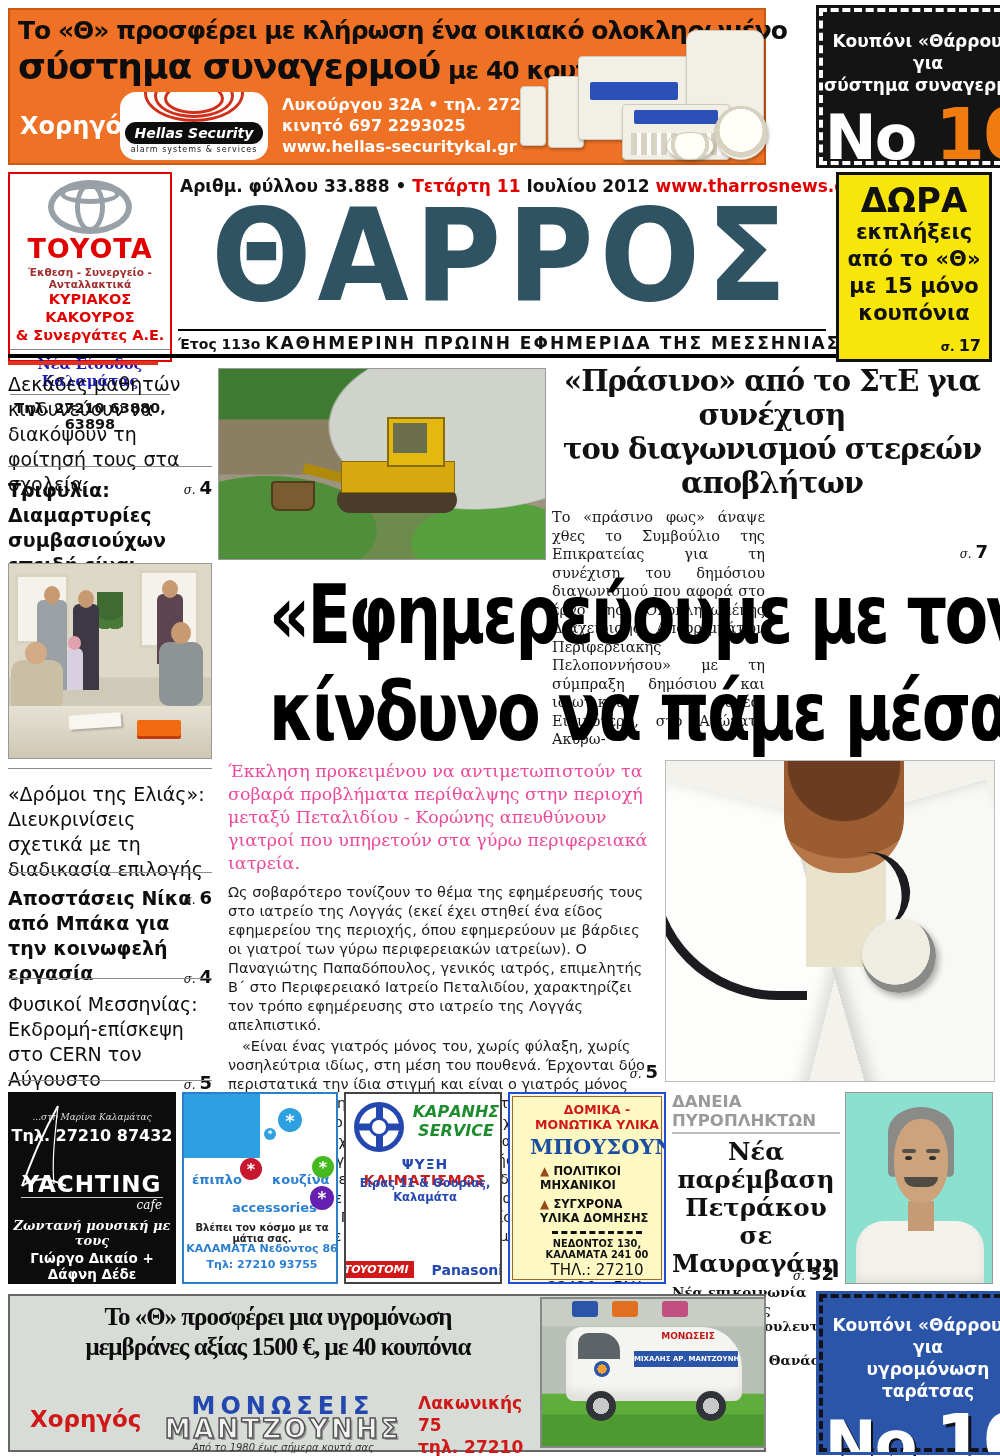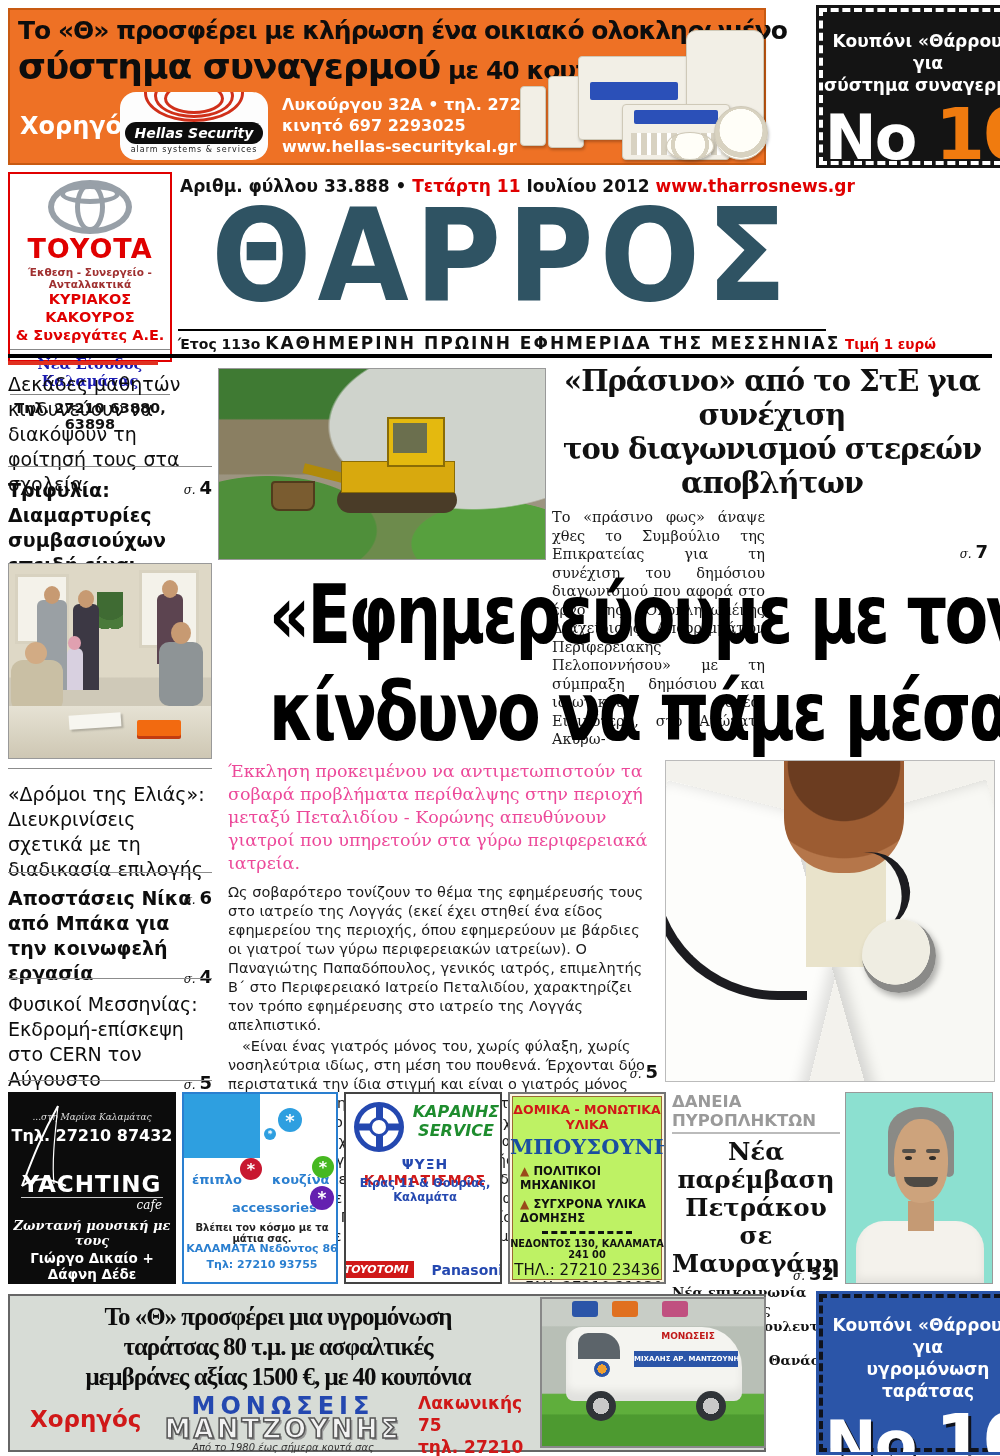--- a/index.html
+++ b/index.html
@@ -179,21 +179,21 @@
   .ka-core{position:absolute;left:17px;top:17px;width:20px;height:20px;border-radius:50%;background:#fff;border:3px solid #2448b0;box-sizing:border-box;}
   .ka-name{position:absolute;left:64px;top:8px;width:92px;text-align:center;color:#1e8c2e;font-weight:bold;font-style:italic;font-size:16px;line-height:19px;}
   .ka-svc{position:absolute;left:0;top:62px;width:158px;text-align:center;font-weight:bold;font-size:14px;letter-spacing:1px;}
   .ka-svc .b{color:#2448b0;} .ka-svc .r{color:#d01818;}
   .ka-addr{position:absolute;left:0;top:82px;width:158px;text-align:center;color:#2448b0;font-weight:bold;font-size:11.5px;}
   .ka-tels{position:absolute;left:0;top:102px;width:158px;height:56px;padding:6px 0 0 8px;font-weight:bold;font-size:13.5px;line-height:17px;color:#222;
      background:linear-gradient(135deg,#eaf4ea 0 60%,#cfe6cf 61%);box-sizing:border-box;}
   .ka-brands{position:absolute;left:0;bottom:4px;width:158px;display:flex;align-items:center;justify-content:center;gap:18px;}
   .ka-toyo{background:#d01818;color:#fff;font-weight:bold;font-style:italic;font-size:11px;padding:2px 5px;}
   .ka-pana{color:#2448b0;font-weight:bold;font-size:14px;}
-  .bousounis{left:508px;top:1092px;width:158px;height:192px;background:#bef264;border:2px solid #737373;box-shadow:inset 0 0 0 2px #fdf6e4, inset 0 0 0 3px #9a6a32;text-align:center;}
+  .bousounis{left:508px;top:1092px;width:158px;height:192px;background:#fef9c3;border:2px solid #1d4ed8;box-shadow:inset 0 0 0 2px #fdf6e4, inset 0 0 0 3px #9a6a32;text-align:center;padding-left:20px;}
   .bo-kick{margin-top:8px;color:#d01818;font-weight:bold;font-size:12.5px;}
   .bo-name{color:#1a4fa0;font-weight:bold;font-size:21px;margin-top:2px;font-family:"DejaVu Serif",serif;}
   .bo-item{margin-top:5px;font-weight:bold;font-size:11.5px;text-align:left;padding-left:10px;}
   .bo-item .tri{color:#9a4a1a;font-size:12px;}
   .bo-div{margin:6px auto 4px;width:90px;border-top:3px dashed #111;}
   .bo-addr{font-weight:bold;font-size:9.8px;}
   .bo-tel{font-weight:normal;font-size:15px;margin-top:1px;}
   .petrakos{left:672px;top:1092px;width:168px;height:192px;text-align:center;}
   .pe-kick{color:#9a9a9a;font-weight:bold;font-size:16.5px;border-bottom:2px solid #bbb;padding-bottom:2px;text-align:left;}
   .pe-h{font-family:"DejaVu Serif",serif;font-weight:bold;font-size:24.5px;line-height:28px;margin-top:4px;}
@@ -273,20 +273,28 @@
     <div class="t-tel">Τηλ. 27210 63880, 63898</div>
   </div>
 
   <div class="abs mh-issue"><span>Αριθμ. φύλλου 33.888 • </span><span class="red">Τετάρτη 11</span><span> Ιουλίου 2012 </span><a class="site" href="#">www.tharrosnews.gr</a></div>
   <div class="abs mh-title">ΘΑΡΡΟΣ</div>
   <div class="abs mh-rule-thin rule"></div>
   <div class="abs mh-sub"><span class="era">Έτος 113ο </span><span class="big">ΚΑΘΗΜΕΡΙΝΗ ΠΡΩΙΝΗ ΕΦΗΜΕΡΙΔΑ ΤΗΣ ΜΕΣΣΗΝΙΑΣ</span><span class="price"> Τιμή 1 ευρώ</span></div>
   <div class="abs mh-rule-thick rule"></div>
   <div class="abs mh-rule-red" style="background:#e03020;"></div>
 
+  <div class="abs dora">
+    <div class="t">ΔΩΡΑ</div>
+    <div class="l">εκπλήξεις</div>
+    <div class="l">από το «Θ»</div>
+    <div class="l">με 15 μόνο</div>
+    <div class="l">κουπόνια</div>
+    <div class="pg"><span class="s">σ. </span><span>17</span></div>
+  </div>
 
   <div class="abs brief" style="top:372px;"><span>Δεκάδες μαθητών κινδυνεύουν να διακόψουν τη φοίτησή τους στα σχολεία</span><span class="pgmark"><span class="s">σ. </span><span>4</span></span></div>
   <div class="abs lc-div" style="top:466px;"></div>
   <div class="abs brief bold" style="top:478px;"><span>Τριφυλία: Διαμαρτυρίες συμβασιούχων επειδή είναι απλήρωτοι</span><span class="pgmark"><span class="s">σ. </span><span>9</span></span></div>
 
   <div class="abs photo ph-landfill">
     <div class="bz-bucket"></div>
     <div class="bz-arm"></div>
     <div class="bz-track"></div>
     <div class="bz-body"></div>
@@ -435,21 +443,20 @@
     <div class="po-brow1"></div>
     <div class="po-brow2"></div>
     <div class="po-eye1"></div>
     <div class="po-eye2"></div>
     <div class="po-mst"></div>
   </div>
 
   <div class="abs bottom-ad">
     <div class="ba-lines">
       <div>Το «Θ» προσφέρει μια υγρομόνωση</div>
-      <div>ταράτσας 80 τ.μ. με ασφαλτικές</div>
       <div>μεμβράνες αξίας 1500 €, με 40 κουπόνια</div>
     </div>
     <div class="ba-sponsor">Χορηγός</div>
     <div class="ba-n1">ΜΟΝΩΣΕΙΣ</div>
     <div class="ba-n2">ΜΑΝΤΖΟΥΝΗΣ</div>
     <div class="ba-tag">Από το 1980 έως σήμερα κοντά σας</div>
     <div class="ba-contact">
       <div>Λακωνικής 75</div>
       <div>τηλ. 27210 80935</div>
 

